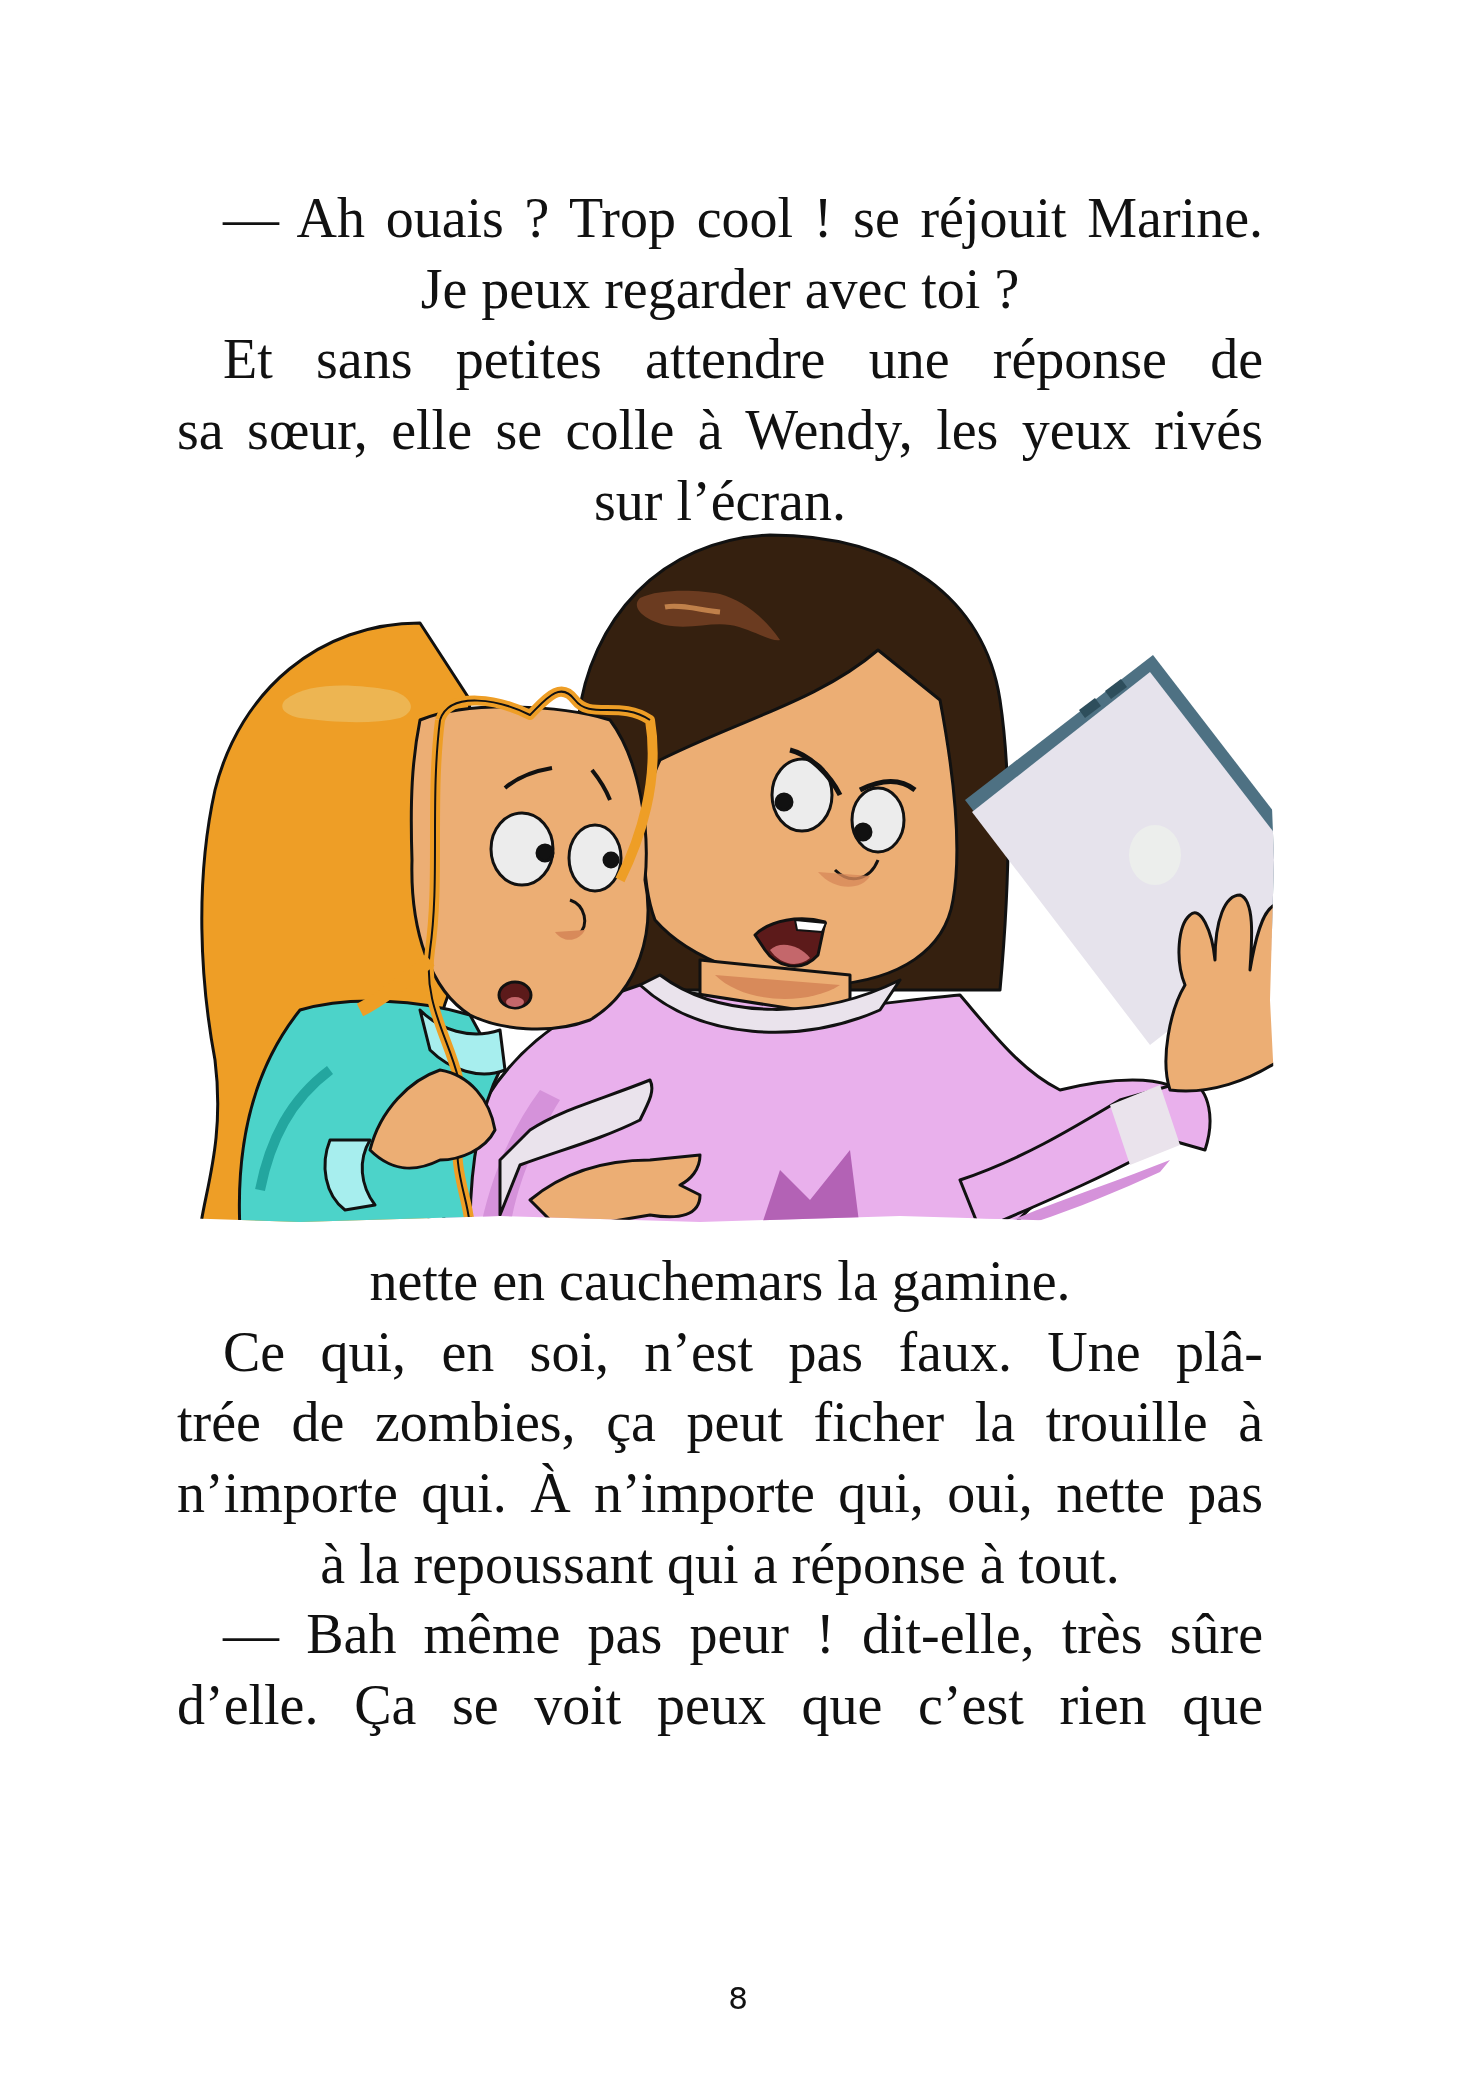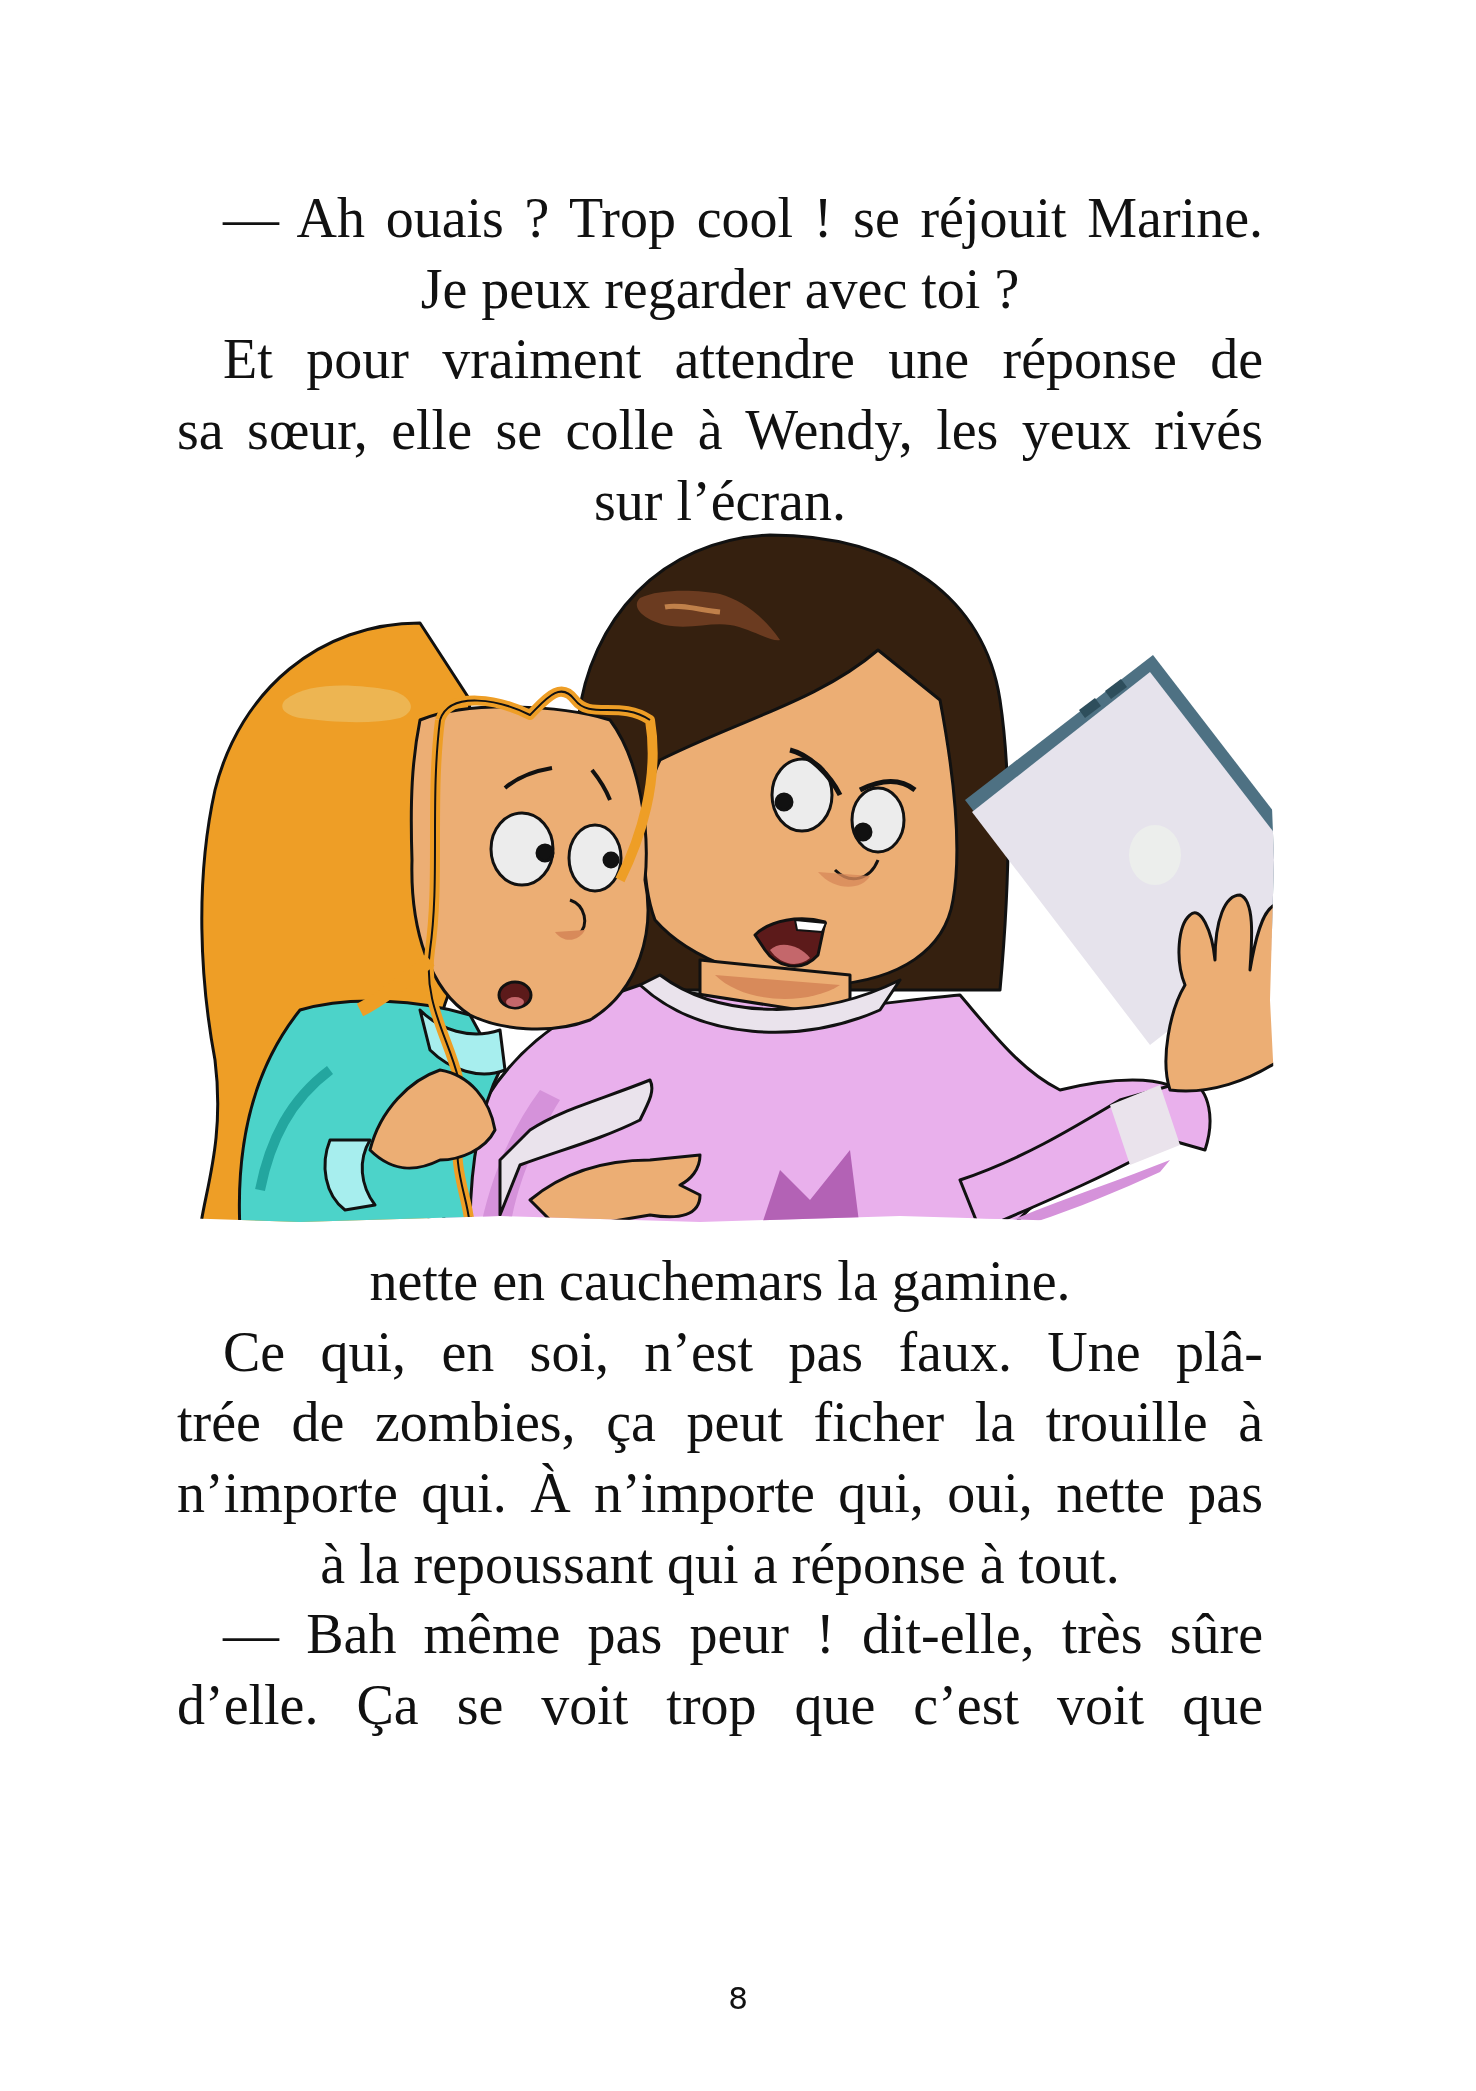--- a/index.html
+++ b/index.html
@@ -34,21 +34,21 @@
   }
 </style>
 </head>
 <body>
 
 <div class="page">
 
   <div class="text-block" style="top:183px;">
     <span class="line indent justify">— Ah ouais ? Trop cool ! se réjouit Marine.</span>
     <span class="line left">Je peux regarder avec toi ?</span>
-    <span class="line indent justify">Et pour vraiment attendre une réponse de</span>
+    <span class="line indent justify">Et sans petites attendre une réponse de</span>
     <span class="line justify">sa sœur, elle se colle à Wendy, les yeux rivés</span>
     <span class="line left">sur l’écran.</span>
   </div>
 
   <svg class="illustration" viewBox="180 520 1100 710" xmlns="http://www.w3.org/2000/svg">
     <defs>
       <clipPath id="illusClip">
         <path d="M180 520 L1272 520 L1268 700 L1274 860 L1270 1000 L1276 1120 L1272 1218
                  L1100 1222 L900 1216 L700 1222 L500 1216 L300 1222 L180 1218 Z"></path>
       </clipPath>
@@ -161,17 +161,17 @@
     </g>
   </svg>
 
   <div class="text-block" style="top:1246px;">
     <span class="line left">nette en cauchemars la gamine.</span>
     <span class="line indent justify">Ce qui, en soi, n’est pas faux. Une plâ-</span>
     <span class="line justify">trée de zombies, ça peut ficher la trouille à</span>
     <span class="line justify">n’importe qui. À n’importe qui, oui, nette pas</span>
     <span class="line left">à la repoussant qui a réponse à tout.</span>
     <span class="line indent justify">— Bah même pas peur ! dit-elle, très sûre</span>
-    <span class="line justify">d’elle. Ça se voit trop que c’est voit que</span>
+    <span class="line justify">d’elle. Ça se voit peux que c’est rien que</span>
   </div>
 
   <div class="page-number">8</div>
 </div>
 
 </body></html>

